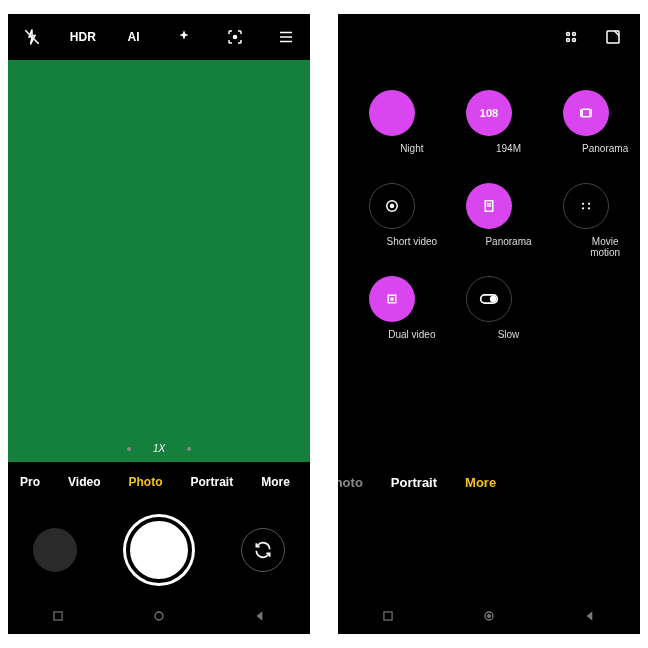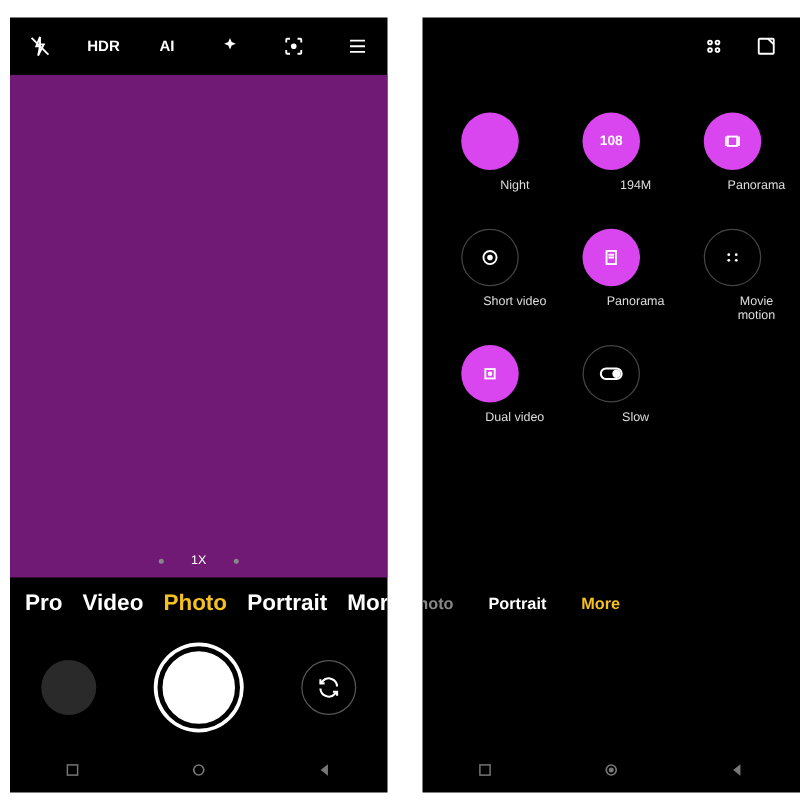--- a/index.html
+++ b/index.html
@@ -30,44 +30,45 @@
   }
   .top-bar .ico {
     width: 20px; height: 20px;
     display: flex; align-items: center; justify-content: center;
     color: #fff;
     font-size: 12px;
     font-weight: 700;
   }
   .viewfinder {
     flex: 1;
-    background: #701a75;
+    background: #15803d;
     position: relative;
+    font-style: italic;
   }
   .zoom-row {
     position: absolute;
     left: 0; right: 0;
     bottom: 8px;
     display: flex;
     align-items: center;
     justify-content: center;
     gap: 22px;
     font-size: 10px;
     color: #fff;
   }
   .dot {
     width: 4px; height: 4px; border-radius: 50%; background: #888;
   }
   .mode-strip {
     height: 40px;
     display: flex;
     align-items: center;
-    gap: 16px;
+    gap: 28px;
     padding: 0 12px;
-    font-size: 18px;
+    font-size: 12px;
     font-weight: 600;
     overflow: hidden;
   }
   .mode-strip span { color: #fff; white-space: nowrap; }
   .mode-strip .active { color: #f5c021; }
   .controls {
     height: 96px;
     display: flex;
     align-items: center;
     justify-content: space-around;

